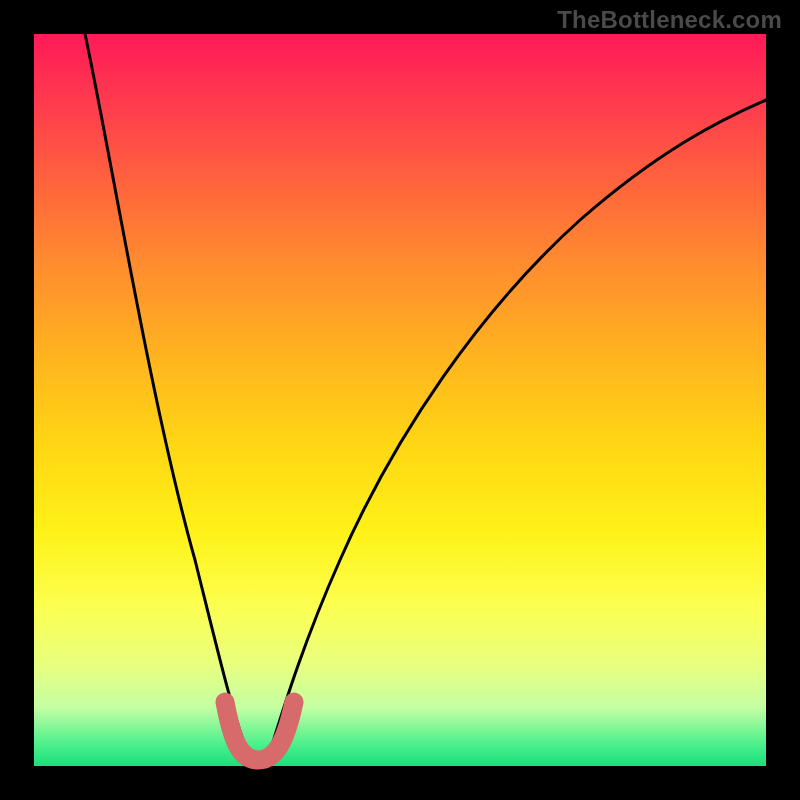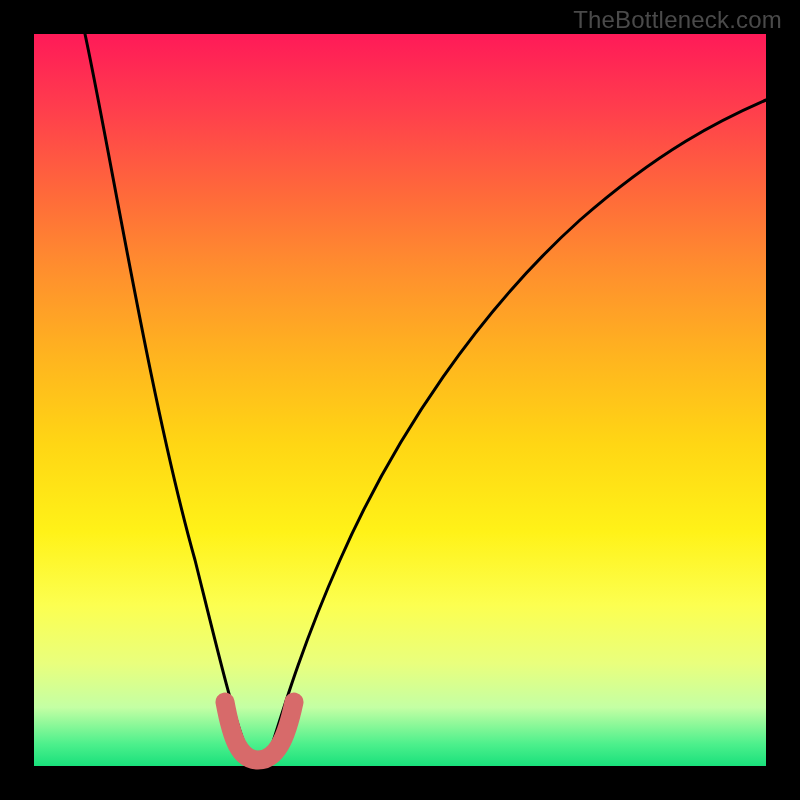--- a/index.html
+++ b/index.html
@@ -32,21 +32,21 @@
       #4df08c 97%,
       #19e07b 100%
     );
   }
   .watermark {
     position: absolute;
     top: 6px;
     right: 18px;
     color: #4a4a4a;
     font-size: 24px;
-    font-weight: 400;
+    font-weight: 700;
     letter-spacing: 0.2px;
   }
   svg.curves {
     position: absolute;
     left: 0;
     top: 0;
     width: 800px;
     height: 800px;
     pointer-events: none;
   }

